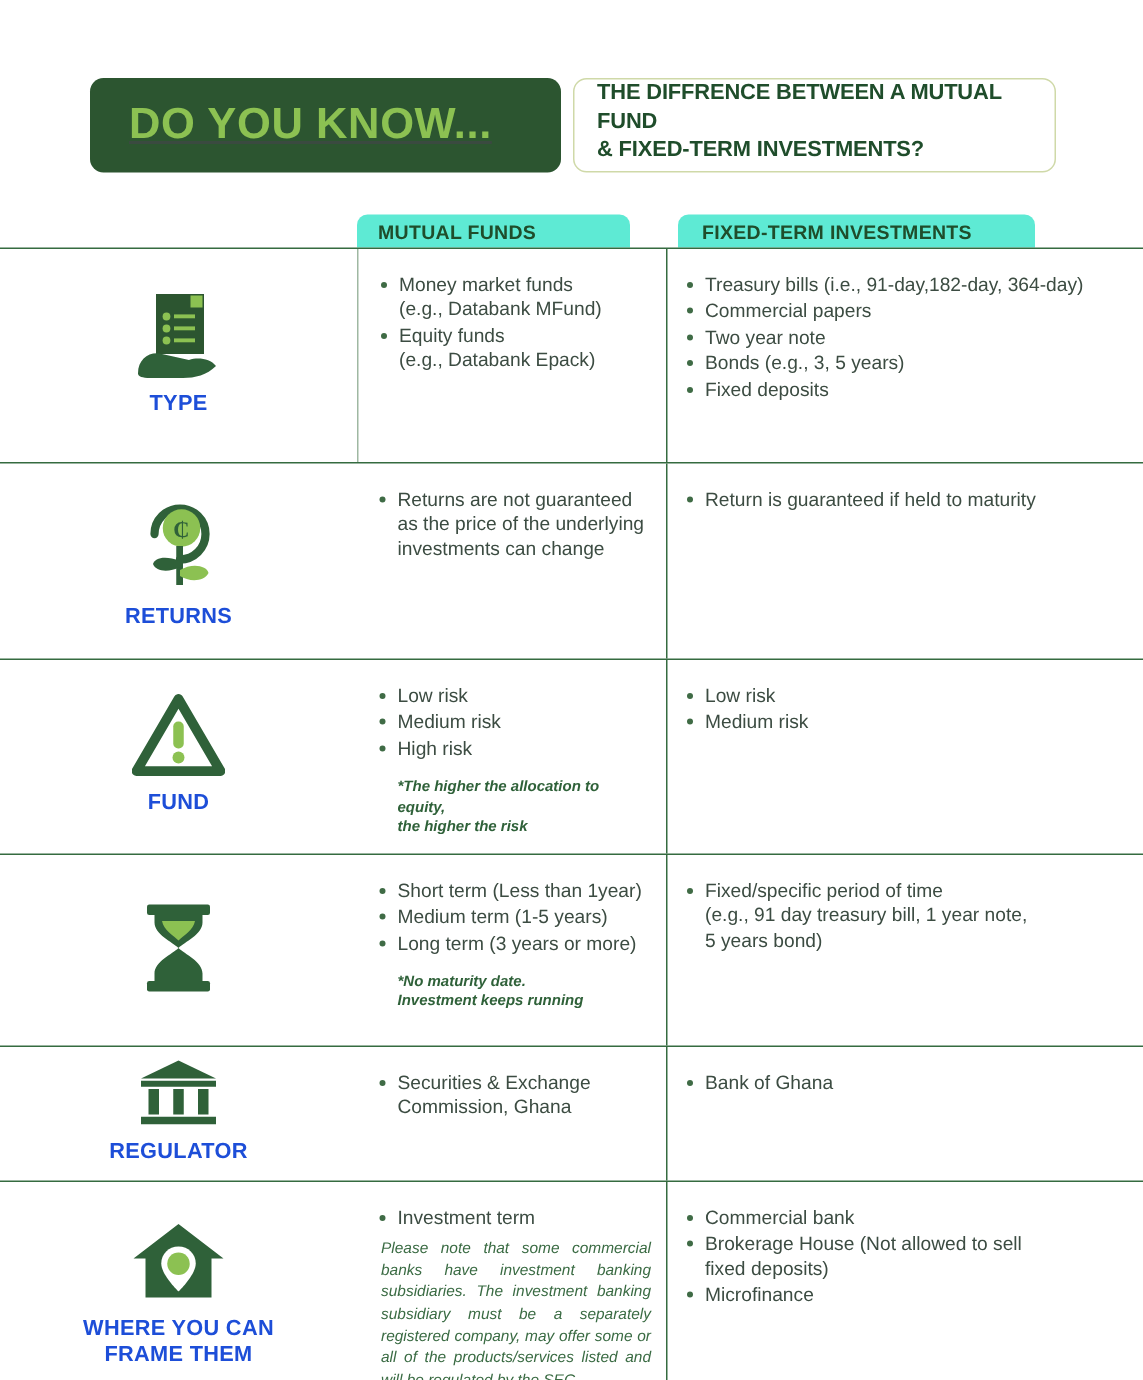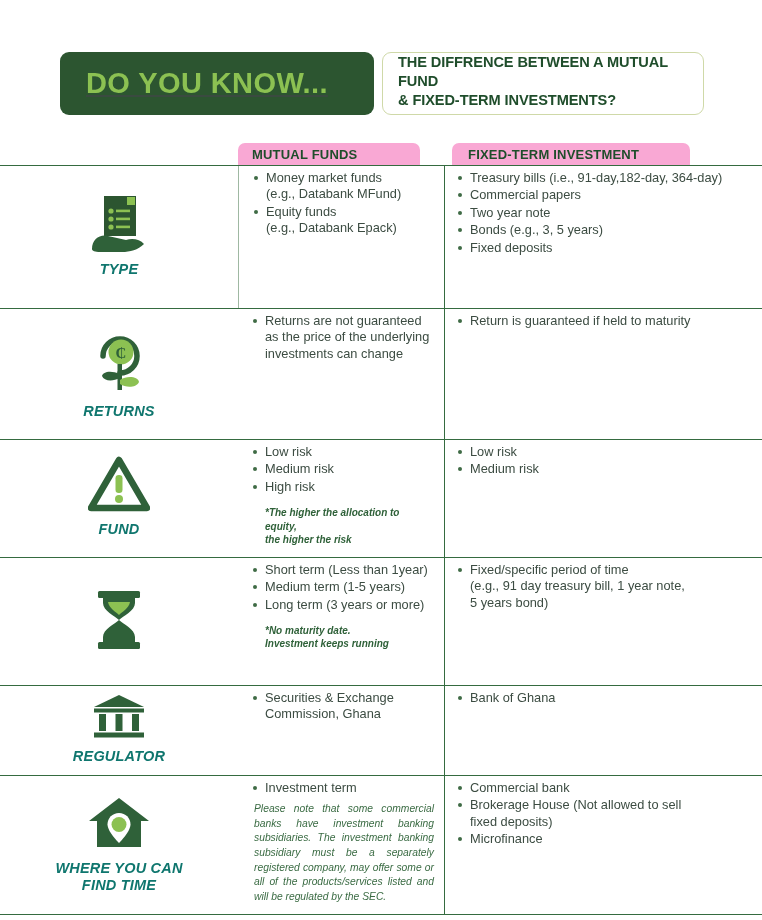--- a/index.html
+++ b/index.html
@@ -47,21 +47,21 @@
     font-size:14.6px;
     font-weight:bold;
     line-height:19px;
     letter-spacing:-.1px;
   }
 
   
   .tabs{position:absolute;left:0;top:143px;width:762px;height:22px;}
   .tab{
     position:absolute;top:0;height:22px;
-    background:#f9a8d4;
+    background:#5eead4;
     border-radius:7px 7px 0 0;
     display:flex;align-items:center;
     box-sizing:border-box;
   }
   .tab span{
     color:#1f4d2b;font-size:13px;font-weight:bold;letter-spacing:.2px;
   }
   .tab-mf{left:238px;width:182px;padding-left:14px;}
   .tab-ft{left:452px;width:238px;padding-left:16px;}
 
@@ -75,33 +75,32 @@
   }
   .row:last-child{border-bottom:1.4px solid #356b40;}
   .cell-label{
     width:238px;flex:0 0 238px;
     display:flex;flex-direction:column;
     align-items:center;justify-content:center;
     box-sizing:border-box;
     padding:6px 4px 8px 4px;
   }
   .cell-label .label-text{
-    color:#0f766e;
+    color:#1d4ed8;
     font-size:14.5px;
     font-weight:bold;
     text-align:center;
     line-height:17px;
     letter-spacing:.2px;
     margin-top:7px;
-    font-style:italic;
   }
   .cell-col{
     flex:0 0 206px;width:206px;
     box-sizing:border-box;
-    padding:4px 10px 10px 14px;
+    padding:16px 10px 10px 14px;
   }
   .cell-col.wide{
     flex:1 1 auto;width:auto;
     border-left:1.4px solid #356b40;
     padding-left:12px;padding-right:12px;
   }
   .row.first .cell-col:not(.wide){border-left:1px solid #9fb8a2;}
 
   ul.items{margin:0;padding:0;list-style:none;}
   ul.items li{
@@ -155,21 +154,21 @@
       <span>THE DIFFRENCE BETWEEN A MUTUAL FUND</span>
       <span>&amp; FIXED-TERM INVESTMENTS?</span>
     </div>
   </div>
 
   <div class="tabs">
     <div class="tab tab-mf">
       <span>MUTUAL FUNDS</span>
     </div>
     <div class="tab tab-ft">
-      <span>FIXED-TERM INVESTMENT</span>
+      <span>FIXED-TERM INVESTMENTS</span>
     </div>
   </div>
 
   <div class="table">
 
     <div class="row first" style="min-height:143px;">
       <div class="cell-label">
         <svg class="icon" width="58" height="60" viewBox="0 0 58 60">
           <rect x="14" y="2" width="32" height="40" fill="#2c5530"></rect>
           <rect x="37" y="3" width="8" height="8" fill="#8cc152"></rect>
@@ -309,21 +308,21 @@
     </div>
 
     <div class="row" style="min-height:128px;">
       <div class="cell-label">
         <svg class="icon" width="64" height="58" viewBox="0 0 64 58">
           <path d="M32 3 L62 26 L54 26 L54 52 L10 52 L10 26 L2 26 Z" fill="#2f6139"></path>
           <path d="M32 18 C25.5 18 20.5 23 20.5 29.3 C20.5 37 32 48 32 48 C32 48 43.5 37 43.5 29.3 C43.5 23 38.5 18 32 18 Z" fill="#ffffff"></path>
           <circle cx="32" cy="29.5" r="7.5" fill="#8cc152"></circle>
         </svg>
         <div class="label-text" style="white-space:pre-line;">WHERE YOU CAN
-FIND TIME</div>
+FRAME THEM</div>
       </div>
       <div class="cell-col">
         <ul class="items">
           <li>Investment term</li>
         </ul>
         <div class="note-block">Please note that some commercial banks have investment banking subsidiaries. The investment banking subsidiary must be a separately registered company, may offer some or all of the products/services listed and will be regulated by the SEC.</div>
       </div>
       <div class="cell-col wide">
         <ul class="items">
           <li>Commercial bank</li>

